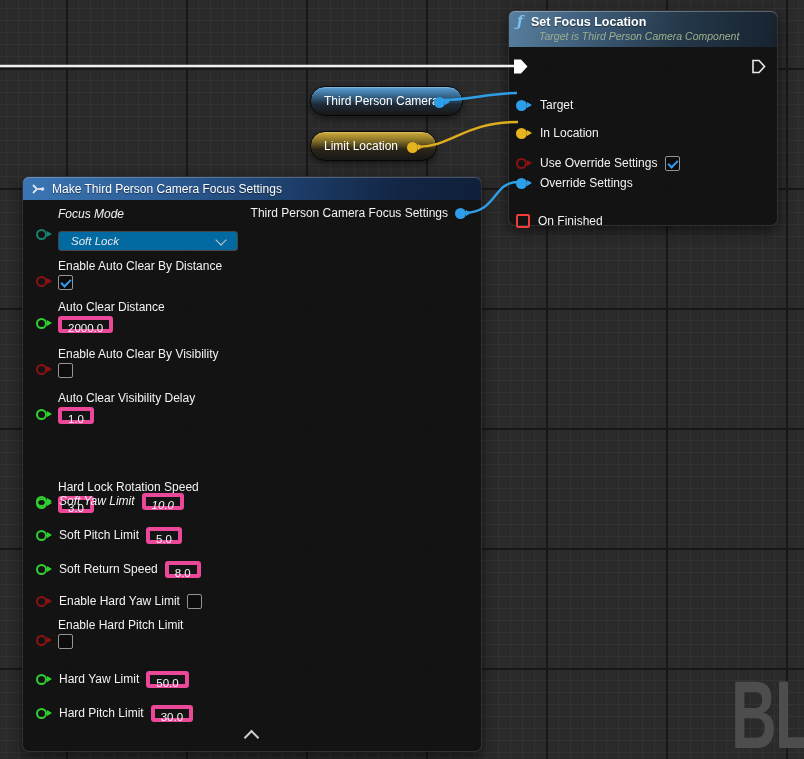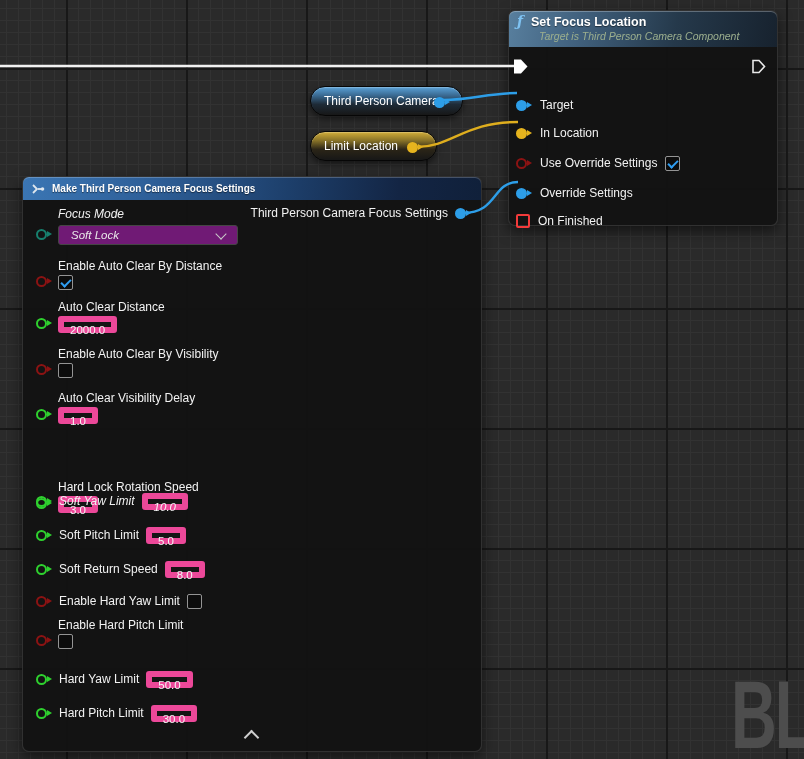--- a/index.html
+++ b/index.html
@@ -48,44 +48,44 @@
   .slabel{font-size:12px;color:#f2f2f2;white-space:nowrap;}
 
   
   .node-make{left:22px;top:176px;width:458px;height:574px;}
   .make-header{
     height:23px;border-radius:6px 6px 0 0;box-sizing:border-box;
     background:linear-gradient(95deg,#3b76b4 0%,#2e5f98 28%,#1d3f6b 58%,#132544 82%,#10203a 100%);
     box-shadow:inset 0 1px 0 rgba(255,255,255,0.22);
     display:flex;align-items:center;gap:7px;padding:0 8px;
   }
-  .make-title{font-weight:bold;font-size:10px;color:#ffffff;text-shadow:0 1px 1px rgba(0,0,0,.5);white-space:nowrap;}
+  .make-title{font-weight:normal;font-size:12px;color:#ffffff;text-shadow:0 1px 1px rgba(0,0,0,.5);white-space:nowrap;}
   .row{position:absolute;left:13px;}
   .row.stacked .plabel{margin-left:22px;}
   .row.stacked .vbox{margin-left:22px;margin-top:2px;}
   .row.stacked .cb{margin-left:22px;margin-top:2px;}
   .row.stacked .pin{position:absolute;left:0;top:17px;}
   .row.stacked .pin.cbrow{top:16px;}
   .row.inline{display:flex;align-items:center;gap:7px;height:18px;}
   .plabel{font-size:12px;color:#f2f2f2;white-space:nowrap;line-height:14px;}
   .out-row{position:absolute;top:29px;right:10px;display:flex;align-items:center;gap:7px;}
   .chev-collapse{position:absolute;left:50%;top:555px;margin-left:-6px;width:9px;height:9px;
     border-top:2px solid #cfcfcf;border-left:2px solid #cfcfcf;transform:rotate(45deg);}
 
   
   .vbox{display:inline-block;min-width:14px;padding:0 6px;height:17px;line-height:16px;
-    border:6px solid #ec4899;border-radius:3px;background:#141414;color:#f5f5f5;
+    border:4px solid #ec4899;border-radius:3px;background:#141414;color:#f5f5f5;
     font-size:11.5px;box-sizing:border-box;width:max-content;}
   .cb{position:relative;width:15px;height:15px;background:#0c0c0c;border:1px solid #949494;
     border-radius:2px;box-sizing:border-box;display:inline-block;}
   .cb.checked::after{content:"";position:absolute;left:2px;top:3px;width:8px;height:4px;
     border-left:2.2px solid #2f9df1;border-bottom:2.2px solid #2f9df1;transform:rotate(-45deg);}
-  .dd{position:relative;width:180px;height:20px;background:#701a75;border:1px solid #454545;
+  .dd{position:relative;width:180px;height:20px;background:#0369a1;border:1px solid #454545;
     border-radius:3px;color:#e8e8e8;font-size:11.5px;line-height:18px;padding-left:12px;
-    box-sizing:border-box;margin-left:22px;margin-top:4px;}
+    box-sizing:border-box;margin-left:22px;margin-top:10px;}
   .dd .chev{position:absolute;right:12px;top:4px;width:7px;height:7px;
     border-right:1.8px solid #c9c9c9;border-bottom:1.8px solid #c9c9c9;transform:rotate(45deg);}
 
   
   .pin{position:relative;width:16px;height:12px;display:inline-block;flex:0 0 16px;}
   .pin .c{position:absolute;left:0;top:0.5px;width:11px;height:11px;border-radius:50%;box-sizing:border-box;}
   .pin.filled .c{background:var(--pc);}
   .pin.hollow .c{border:2.5px solid var(--pc);}
   .pin .a{position:absolute;right:0;top:50%;margin-top:-3.5px;width:0;height:0;
     border-left:5px solid var(--pc);border-top:3.5px solid transparent;border-bottom:3.5px solid transparent;}
@@ -148,21 +148,21 @@
       <span class="slabel">In Location</span>
     </div>
     <div class="srow" style="top:144px;">
       <span class="pin hollow maroon">
           <span class="c"></span>
           <span class="a"></span>
         </span>
       <span class="slabel">Use Override Settings</span>
       <span class="cb checked"></span>
     </div>
-    <div class="srow" style="top:174px;">
+    <div class="srow" style="top:164px;">
       <span class="pin filled blue">
           <span class="c"></span>
           <span class="a"></span>
         </span>
       <span class="slabel">Override Settings</span>
     </div>
     <div class="srow" style="top:202px;">
       <span class="sqpin"></span>
       <span class="slabel">On Finished</span>
     </div>

